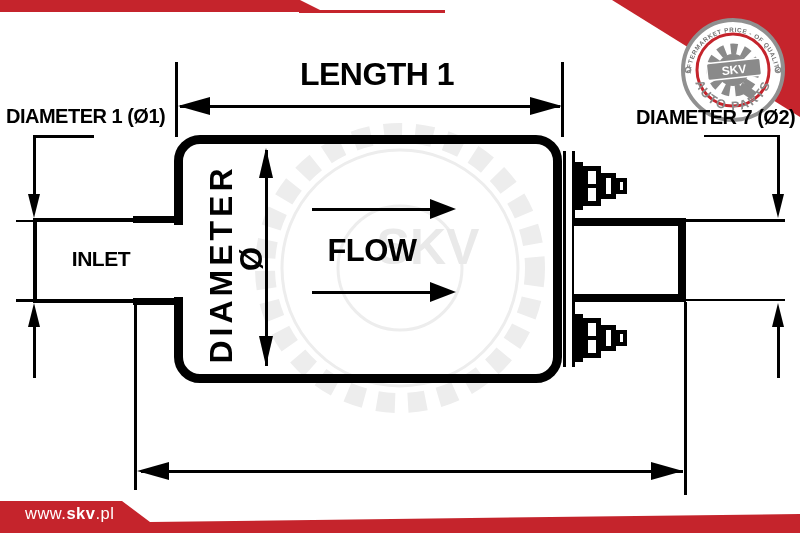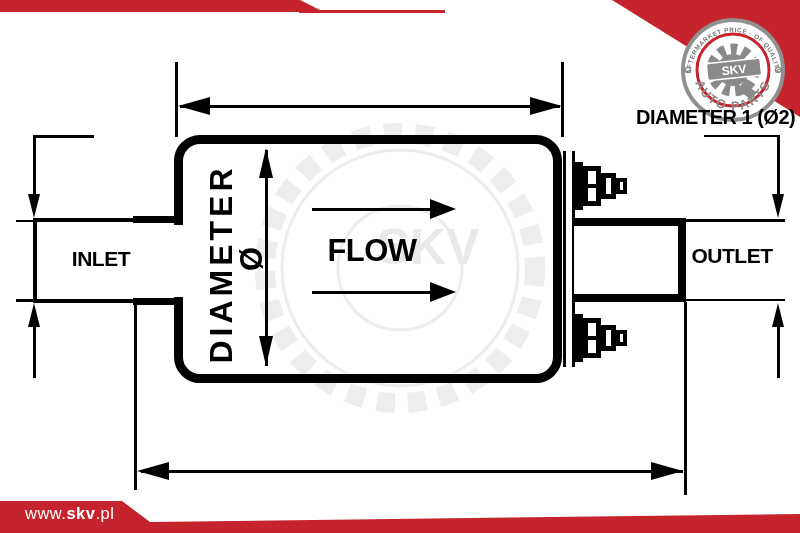--- a/index.html
+++ b/index.html
@@ -78,26 +78,28 @@
     <text font-size="6.3" font-weight="600" fill="#707070" letter-spacing="0.6">
       <textPath href="#arcTop" startOffset="50%" text-anchor="middle">AFTERMARKET PRICE - OF QUALITY</textPath>
     </text>
     <text font-size="12.5" font-weight="bold" fill="#8a8a8a" letter-spacing="2">
       <textPath href="#arcBottom" startOffset="50%" text-anchor="middle">AUTO PARTS</textPath>
     </text>
     <circle cx="8" cy="53" r="2.6" fill="none" stroke="#8a8a8a" stroke-width="1.4"></circle>
     <circle cx="98" cy="53" r="2.6" fill="none" stroke="#8a8a8a" stroke-width="1.4"></circle>
   </svg>
 
+  <div class="lbl big z4" style="left:257px;top:56px;width:240px;text-align:center;">LENGTH 1</div>
   <div class="blk z3" style="left:180px;top:104.5px;width:380px;height:3px;"></div>
   <div class="ar ar-left z3" style="left:178px;top:97px;"></div>
   <div class="ar ar-right z3" style="left:530px;top:97px;"></div>
   <div class="blk z3" style="left:174.5px;top:62px;width:3px;height:75px;"></div>
   <div class="blk z3" style="left:560.5px;top:62px;width:3px;height:75px;"></div>
 
+  <div class="lbl mid z4" style="left:6px;top:105px;">DIAMETER 1 (Ø1)</div>
   <div class="blk z3" style="left:33px;top:135px;width:61px;height:2.5px;"></div>
   <div class="blk z3" style="left:33px;top:135px;width:2.5px;height:60px;"></div>
   <div class="ar ar-down z3" style="left:28px;top:194px;"></div>
   <div class="blk z3" style="left:33px;top:327px;width:2.5px;height:51px;"></div>
   <div class="ar ar-up z3" style="left:28px;top:303px;"></div>
 
   <div id="inlet-tube" class="z3"></div>
   <div class="blk z3" style="left:16px;top:219.5px;width:18px;height:2.5px;"></div>
   <div class="blk z3" style="left:16px;top:299px;width:18px;height:2.5px;"></div>
   <div class="lbl port z4" style="left:38px;top:247px;width:92px;text-align:right;">INLET</div>
@@ -129,23 +131,22 @@
 
   <div class="blk z3" style="left:575px;top:314px;width:8px;height:48px;"></div>
   <div class="t-nut z3" style="left:583px;top:318px;width:18px;height:40px;"></div>
   <div class="blk z3" style="left:583px;top:336px;width:18px;height:4px;"></div>
   <div class="t-shaft z3" style="left:601px;top:325px;width:15px;height:26px;"></div>
   <div class="t-tip z3" style="left:616px;top:330px;width:11px;height:16px;"></div>
 
   <div id="outlet-tube" class="z3"></div>
   <div class="blk z3" style="left:686px;top:219px;width:99px;height:2.5px;"></div>
   <div class="blk z3" style="left:686px;top:298.5px;width:99px;height:2.5px;"></div>
-  <div class="lbl port z4" style="left:686px;top:244px;width:92px;text-align:center;">OUTLET</div>
 
-  <div class="lbl mid z7" style="left:636px;top:106px;">DIAMETER 1 (Ø2)</div>
+  <div class="lbl mid z7" style="left:636px;top:106px;">DIAMETER 7 (Ø2)</div>
   <div class="blk z3" style="left:704px;top:134.5px;width:75px;height:2.5px;"></div>
   <div class="blk z3" style="left:777px;top:134.5px;width:2.5px;height:60px;"></div>
   <div class="ar ar-down z3" style="left:772px;top:194px;"></div>
   <div class="blk z3" style="left:777px;top:327px;width:2.5px;height:51px;"></div>
   <div class="ar ar-up z3" style="left:772px;top:303px;"></div>
 
   <div class="blk z3" style="left:141px;top:469.5px;width:542px;height:3px;"></div>
   <div class="ar ar-left z3" style="left:137px;top:462px;"></div>
   <div class="ar ar-right z3" style="left:651px;top:462px;"></div>
   <div class="blk z3" style="left:133.5px;top:305px;width:3px;height:185px;"></div>

